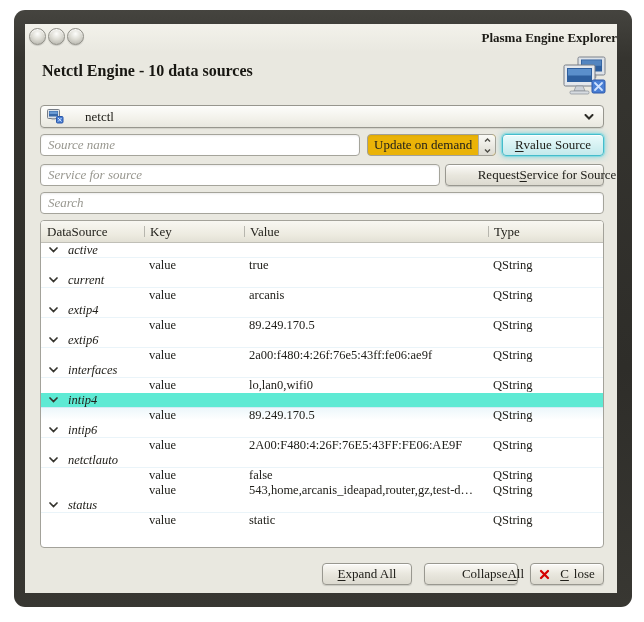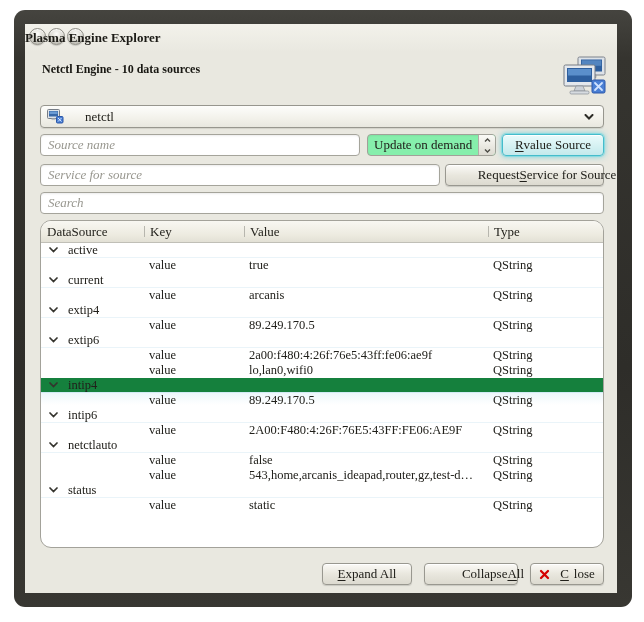--- a/index.html
+++ b/index.html
@@ -13,43 +13,43 @@
              background:#e9e8e0; }
 
   
   .titlebar { position:absolute; left:0; top:0; width:592px; height:28px;
               background:linear-gradient(#f3f2eb, #e9e8e0); }
   .tb-buttons { position:absolute; left:4px; top:4px; display:flex; gap:2px; }
   .tb-btn { width:17px; height:17px; border-radius:50%;
             background:radial-gradient(circle at 50% 32%, #fdfdfb, #dddcd4 45%, #b9b8b0 85%, #aaa9a1);
             border:1px solid #8f8e86; box-shadow:inset 0 1px 1px rgba(255,255,255,.9), 0 1px 1px rgba(0,0,0,.15); }
   .tb-title { position:absolute; left:0; right:0; top:0; height:28px; line-height:28px;
-              text-align:left; font-weight:bold; font-size:13px; color:#1c1b16; }
+              text-align:right; font-weight:bold; font-size:13px; color:#1c1b16; }
 
   
-  .page-header { position:absolute; left:17px; top:38px; font-weight:bold; font-size:12px; color:#181712; }
+  .page-header { position:absolute; left:17px; top:38px; font-weight:bold; font-size:16px; color:#181712; }
   .engine-icon { position:absolute; left:538px; top:32px; }
 
   
   .ctl { position:absolute; left:15px; width:564px; }
   input.text { height:22px; border:1px solid #a5a49b; border-radius:4px; background:#ffffff;
                font-family:inherit; font-size:13px; padding:0 7px; color:#1d4ed8; outline:none;
                box-shadow:inset 0 1px 2px rgba(0,0,0,.08); }
   input.text::placeholder { color:#98978f; font-style:italic; opacity:1; }
 
   .combo { top:81px; height:23px; border:1px solid #97968e; border-radius:4px;
            background:linear-gradient(#fdfdfb, #f2f1ea 60%, #e8e7df);
            display:flex; align-items:center; box-shadow:0 1px 1px rgba(0,0,0,.10); cursor:default;gap:16px; }
   .combo .mini-icon { margin:0 5px 0 6px; display:flex; }
   .combo .combo-label { font-size:13px; }
   .combo .combo-arrow { margin-left:auto; margin-right:9px; display:flex; }
 
   .row2-input { top:110px; width:320px; }
   .spinbox { position:absolute; left:342px; top:110px; width:129px; height:22px;
-             border:1px solid #a2a199; border-radius:4px; background:#86efac; display:flex; overflow:hidden;
+             border:1px solid #a2a199; border-radius:4px; background:#eab308; display:flex; overflow:hidden;
              box-shadow:inset 0 1px 2px rgba(0,0,0,.06); }
   .spin-text { flex:1; line-height:20px; padding-left:6px; font-size:13px; white-space:nowrap; }
   .spin-btns { width:17px; border-left:1px solid #b0afa7; display:flex; flex-direction:column;
                background:linear-gradient(#fafaf6, #dddbd2); }
   .spin-btn { flex:1; display:flex; align-items:center; justify-content:center; }
 
   .btn { height:22px; border:1px solid #999890; border-radius:4px;
          background:linear-gradient(#fbfaf7, #e9e7de 50%, #dcdad0);
          box-shadow:inset 0 1px 0 #ffffff, 0 1px 1px rgba(0,0,0,.14);
          font-family:inherit; font-size:13px; color:#21201b;
@@ -59,30 +59,30 @@
   .btn-request-source { position:absolute; left:477px; top:110px; width:102px;
          border-color:#45bccb;
          background:linear-gradient(#eafbfc, #d7f2f3 50%, #c3e9ec);
          box-shadow:0 0 0 1px rgba(110,216,228,.55), 0 0 6px rgba(70,200,215,.85), inset 0 1px 0 #fff; }
   .row3-input { top:140px; width:400px; }
   .btn-request-service { position:absolute; left:420px; top:140px; width:159px;padding-left:45px; }
   .row4-input { top:168px; width:564px; }
 
   
   .table { position:absolute; left:15px; top:196px; width:564px; height:328px;
-           background:#ffffff; border:1px solid #a3a29a; border-radius:11px; overflow:hidden; }
+           background:#ffffff; border:1px solid #a3a29a; border-radius:4px; overflow:hidden; }
   .thead { display:grid; grid-template-columns:103px 100px 244px 1fr; height:22px;
            background:linear-gradient(#f8f7f2, #eceadf 70%, #e2e0d5);
            border-bottom:1px solid #c0bfb7; }
   .th { font-size:13px; line-height:21px; padding-left:6px; position:relative; color:#23221c; }
   .th + .th::before { content:""; position:absolute; left:0; top:5px; height:11px; width:1px; background:#b7b6ae; }
   .tbody { display:flex; flex-direction:column; }
   .trow { display:grid; grid-template-columns:103px 100px 244px 1fr; height:15px; font-size:12.5px; line-height:14px; }
-  .trow.parent { border-bottom:1px solid #eaf4f9; }
-  .trow.hl { background:#15803d; border-bottom-color:#d2ebf5; }
+  .trow.parent { border-bottom:1px solid #eaf4f9;font-style:italic; }
+  .trow.hl { background:#5eead4; border-bottom-color:#d2ebf5; }
   .trow.hl-fade { background:linear-gradient(#edf7fb, #ffffff 80%); }
   .cell { overflow:hidden; white-space:nowrap; }
   .c-ds { display:flex; align-items:center; }
   .arrow { margin-left:8px; margin-right:10px; display:flex; }
   .c-key, .c-val, .c-type { padding-left:5px; }
 
   
   .footer { position:absolute; right:13px; top:539px; display:flex; gap:12px; }
   .btn-expand { width:90px; } .btn-collapse { width:94px;padding-left:44px; } .btn-close { width:74px; gap:5px; }
 </style>
@@ -280,20 +280,33 @@
         <svg width="9" height="6" viewBox="0 0 9 6">
                   <path d="M1 1 L4.5 4.5 L8 1" stroke="#35342e" stroke-width="1.7" fill="none" stroke-linecap="round"></path>
                 </svg>
       </span>
       <span class="ds-label"></span>
     </div>
     <div class="cell c-key">value</div>
     <div class="cell c-val">2a00:f480:4:26f:76e5:43ff:fe06:ae9f</div>
     <div class="cell c-type">QString</div>
   </div>
+          <div class="trow parent">
+    <div class="cell c-ds">
+      <span class="arrow">
+        <svg width="9" height="6" viewBox="0 0 9 6">
+                  <path d="M1 1 L4.5 4.5 L8 1" stroke="#35342e" stroke-width="1.7" fill="none" stroke-linecap="round"></path>
+                </svg>
+      </span>
+      <span class="ds-label">interfaces</span>
+    </div>
+    <div class="cell c-key"></div>
+    <div class="cell c-val"></div>
+    <div class="cell c-type"></div>
+  </div>
           <div class="trow child">
     <div class="cell c-ds">
       <span class="arrow" style="visibility: hidden;">
         <svg width="9" height="6" viewBox="0 0 9 6">
                   <path d="M1 1 L4.5 4.5 L8 1" stroke="#35342e" stroke-width="1.7" fill="none" stroke-linecap="round"></path>
                 </svg>
       </span>
       <span class="ds-label"></span>
     </div>
     <div class="cell c-key">value</div>

